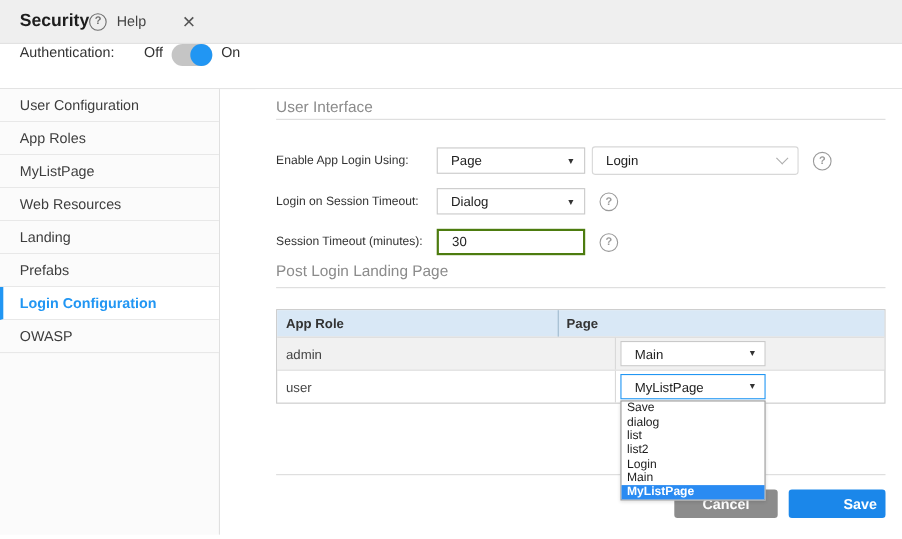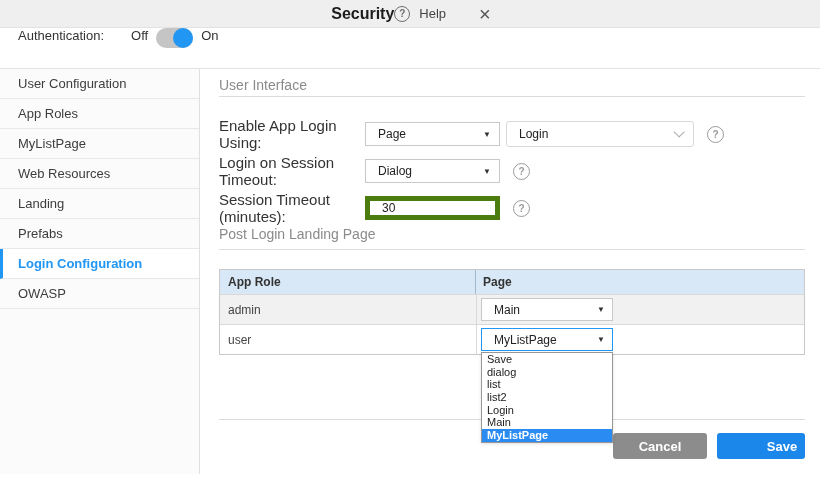--- a/index.html
+++ b/index.html
@@ -1,76 +1,76 @@
 <!DOCTYPE html>
 <html><head>
 <meta charset="utf-8">
 <style>
   * { margin:0; padding:0; box-sizing:border-box; }
   html,body { width:820px; height:490px; background:#fff; overflow:hidden;
     font-family:"Liberation Sans","DejaVu Sans",sans-serif; color:#333; }
 
   
-  .titlebar { height:28px; background:#efefef; border-bottom:1px solid #e2e2e2;
-    display:flex; align-items:center; justify-content:center; padding:0 16px 0 18px; }
+  .titlebar { height:40px; background:#efefef; border-bottom:1px solid #e2e2e2;
+    display:flex; align-items:center; justify-content:flex-start; padding:0 16px 0 18px; }
   .title { font-size:16px; font-weight:600; color:#1d1d1d; }
   .titlebar-right { display:flex; align-items:center; gap:9px; }
   .qmark { width:16px; height:16px; border:1.4px solid #6f6f6f; border-radius:50%;
     font-size:10px; font-weight:bold; color:#6f6f6f; display:flex; align-items:center; justify-content:center; }
   .help-label { font-size:13px; color:#444; margin-right:24px; }
   .close-x { font-size:20px; color:#555; line-height:1; cursor:default; }
 
   
   .auth-row { height:41px; border-bottom:1px solid #e3e3e3; display:flex; align-items:flex-start; padding-left:18px; background:#fff; }
   .auth-label { font-size:13px; color:#333; margin-right:27px; }
   .toggle-off, .toggle-on { font-size:13px; color:#333; }
   .toggle { width:37px; height:20px; background:#c5c5c5; border-radius:10px; position:relative; margin:0 8px; }
   .toggle-knob { width:20px; height:20px; border-radius:50%; background:#2196f3; position:absolute; right:0; top:0; }
 
   
-  .body { display:flex; height:405px; }
+  .body { display:flex; height:405px;gap:32px; }
   .sidebar { width:200px; background:#fbfbfb; border-right:1px solid #e0e0e0; }
   .side-item { height:30px; line-height:29px; border-bottom:1px solid #e8e8e8;
     padding-left:18px; font-size:13px; color:#3d3d3d; background:#fbfbfb; cursor:default; }
   .side-item.selected { background:#fff; color:#2196f3; font-weight:600;
     border-left:3px solid #2196f3; padding-left:15px; }
 
   .content { flex:1; padding:0 15px 0 19px; position:relative; background:#fff; }
 
   
   .section-hdr { margin-top:8px; font-size:14px; line-height:16px; color:#8b8b8b;
     padding-bottom:3px; border-bottom:1px solid #dcdcdc; }
   .section-hdr.second { margin-top:6px; padding-bottom:7px; }
 
   
   .form-row { display:flex; align-items:center; }
   .form-row.r1 { margin-top:24px; height:26px; }
   .form-row.r2 { margin-top:12px; height:24px; }
   .form-row.r3 { margin-top:13px; height:24px; }
-  .f-label { width:146px; font-size:15px; color:#333; }
+  .f-label { width:146px; font-size:11px; color:#333; }
   .sel { width:135px; height:24px; background:#fff; border:1px solid #c9c9c9;
     display:flex; align-items:center; justify-content:space-between; padding:0 8px 0 12px; font-size:12px; color:#222; }
   .sel .arrow { font-size:8px; color:#333; }
   .combo { width:188px; height:26px; margin-left:6px; background:#fff; border:1px solid #d8d8d8;
     border-radius:3px; display:flex; align-items:center; justify-content:space-between; padding:0 12px; font-size:12px; color:#222; }
   .chev { width:8px; height:8px; border-right:1.6px solid #adadad; border-bottom:1.6px solid #adadad;
     transform:rotate(45deg) translateY(-3px); }
   .help-q { width:17px; height:17px; border:1.5px solid #9a9a9a; border-radius:50%; margin-left:13px;
     font-size:10px; font-weight:bold; color:#9a9a9a; display:flex; align-items:center; justify-content:center; flex:none; }
-  .txt-input { width:135px; height:24px; border:5px solid #4d7c0f; padding:0 12px; font-size:12px; color:#222;
+  .txt-input { width:135px; height:24px; border:2px solid #4d7c0f; padding:0 12px; font-size:12px; color:#222;
     font-family:"Liberation Sans","DejaVu Sans",sans-serif; }
 
   
   .grid { margin-top:19px; border:1px solid #c9c9c9; }
   .g-head { display:flex; height:24px; background:#d9e8f6; font-size:12px; font-weight:bold; color:#333; }
   .g-h1 { width:256px; border-right:1px solid #9fb8cd; display:flex; align-items:center; padding-left:8px; }
   .g-h2 { flex:1; display:flex; align-items:center; padding-left:7px; }
   .g-row { display:flex; height:30px; border-top:1px solid #d9d9d9; font-size:12px; color:#444; }
   .g-row.striped { background:#f1f1f1; }
-  .g-c1 { width:257px; border-right:1px solid #d9d9d9; display:flex; align-items:center; padding-left:8px; }
+  .g-c1 { width:308px; border-right:1px solid #d9d9d9; display:flex; align-items:center; padding-left:8px; }
   .g-c2 { flex:1; display:flex; align-items:center; padding-left:4px; position:relative; }
   .cell-sel { width:132px; height:23px; background:#fff; border:1px solid #c9c9c9;
     display:flex; align-items:center; justify-content:space-between; padding:0 7px 0 12px; font-size:12px; color:#222; }
   .cell-sel.focused { border:1px solid #2196f3; }
 
   
   .open-list { position:absolute; left:4px; top:27px; width:132px; background:#fff;
     border:1px solid #979797; z-index:30; box-shadow:0 1px 3px rgba(0,0,0,.12); }
   .opt { height:12.7px; line-height:12.7px; font-size:11px; padding-left:5px; color:#1b1b1b; white-space:nowrap; }
   .opt.selected { background:#2a8bf2; color:#fff; font-weight:bold; }

